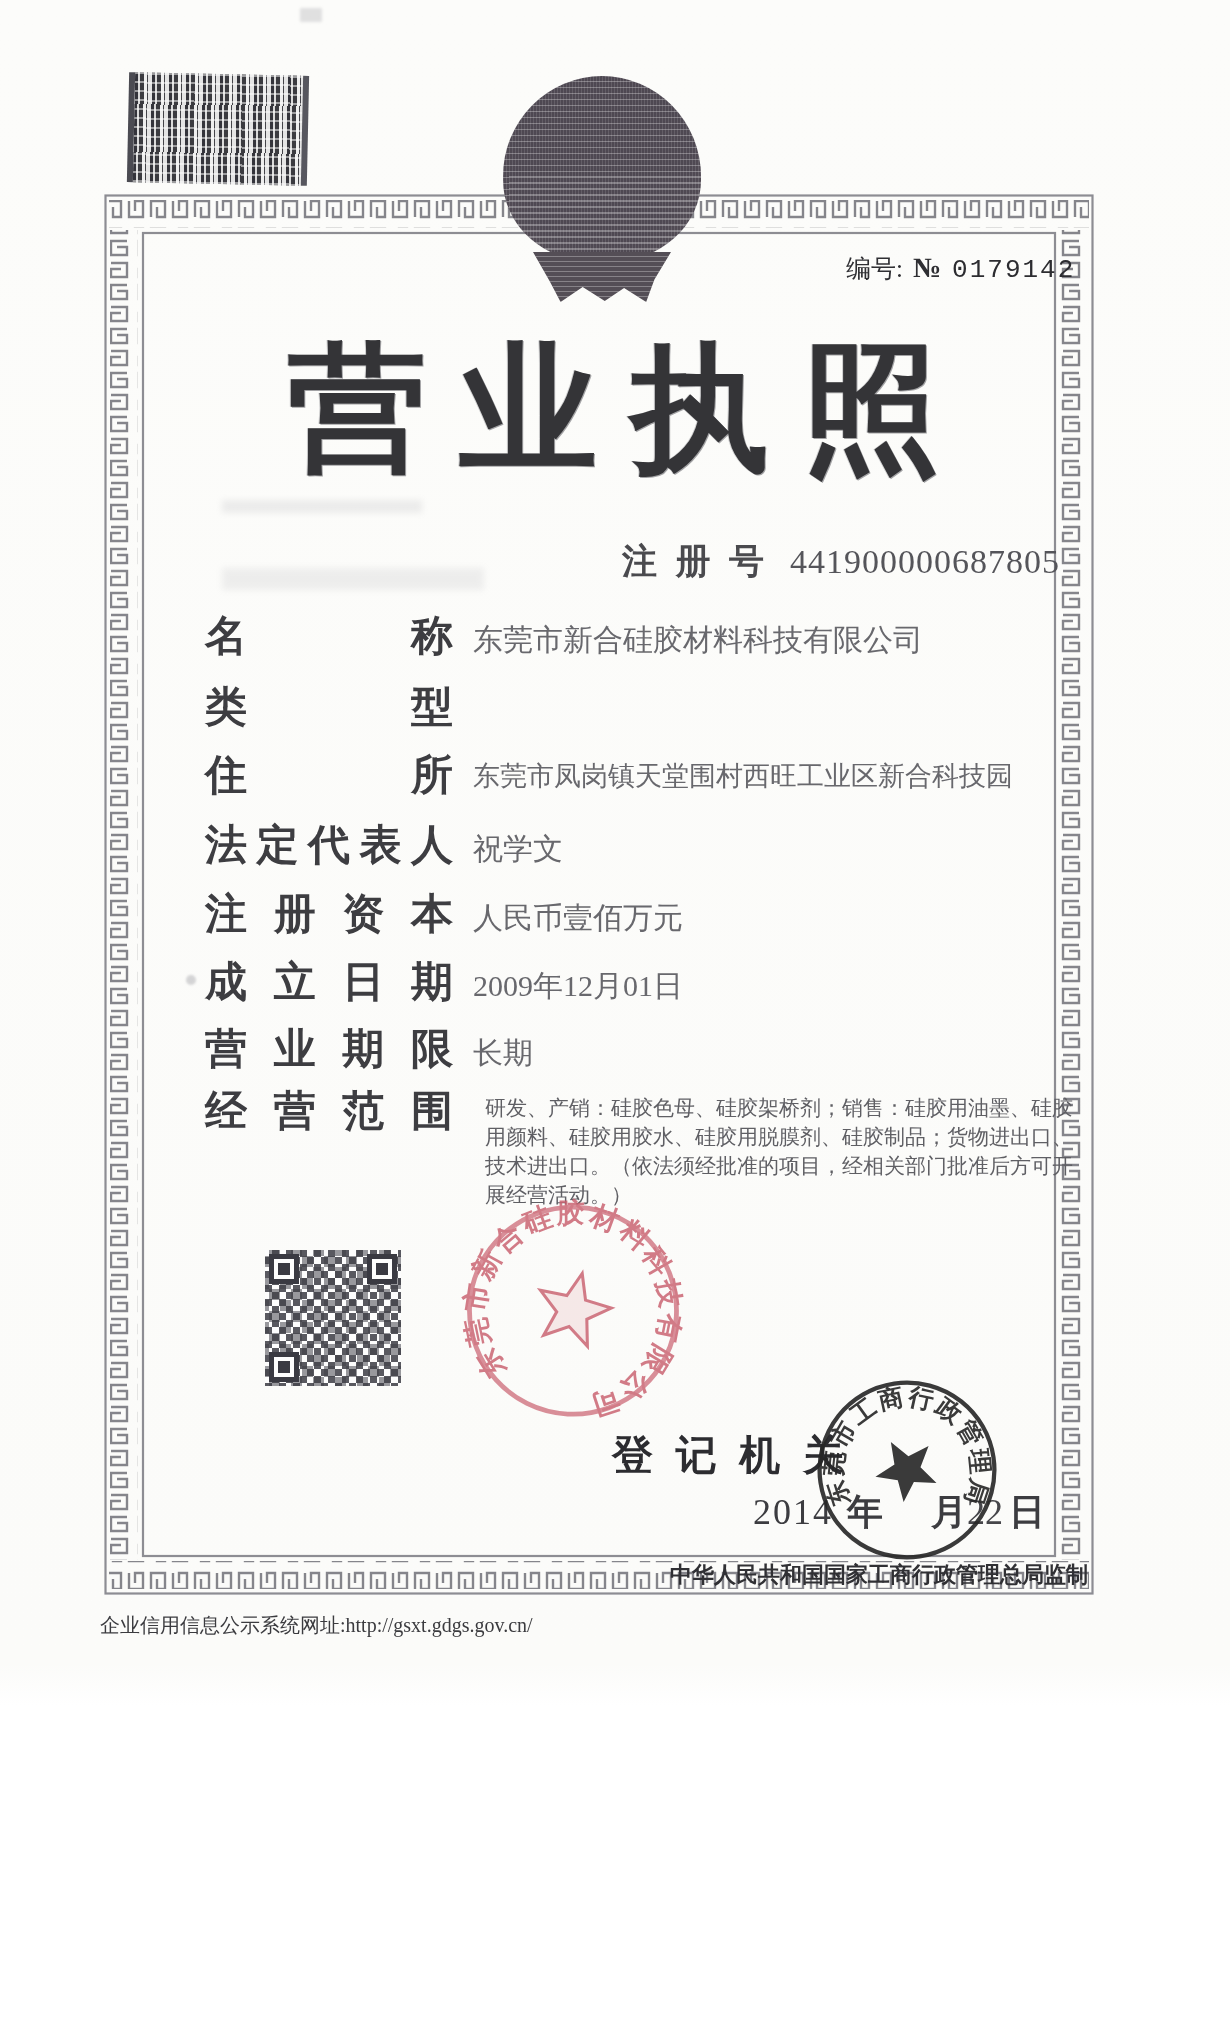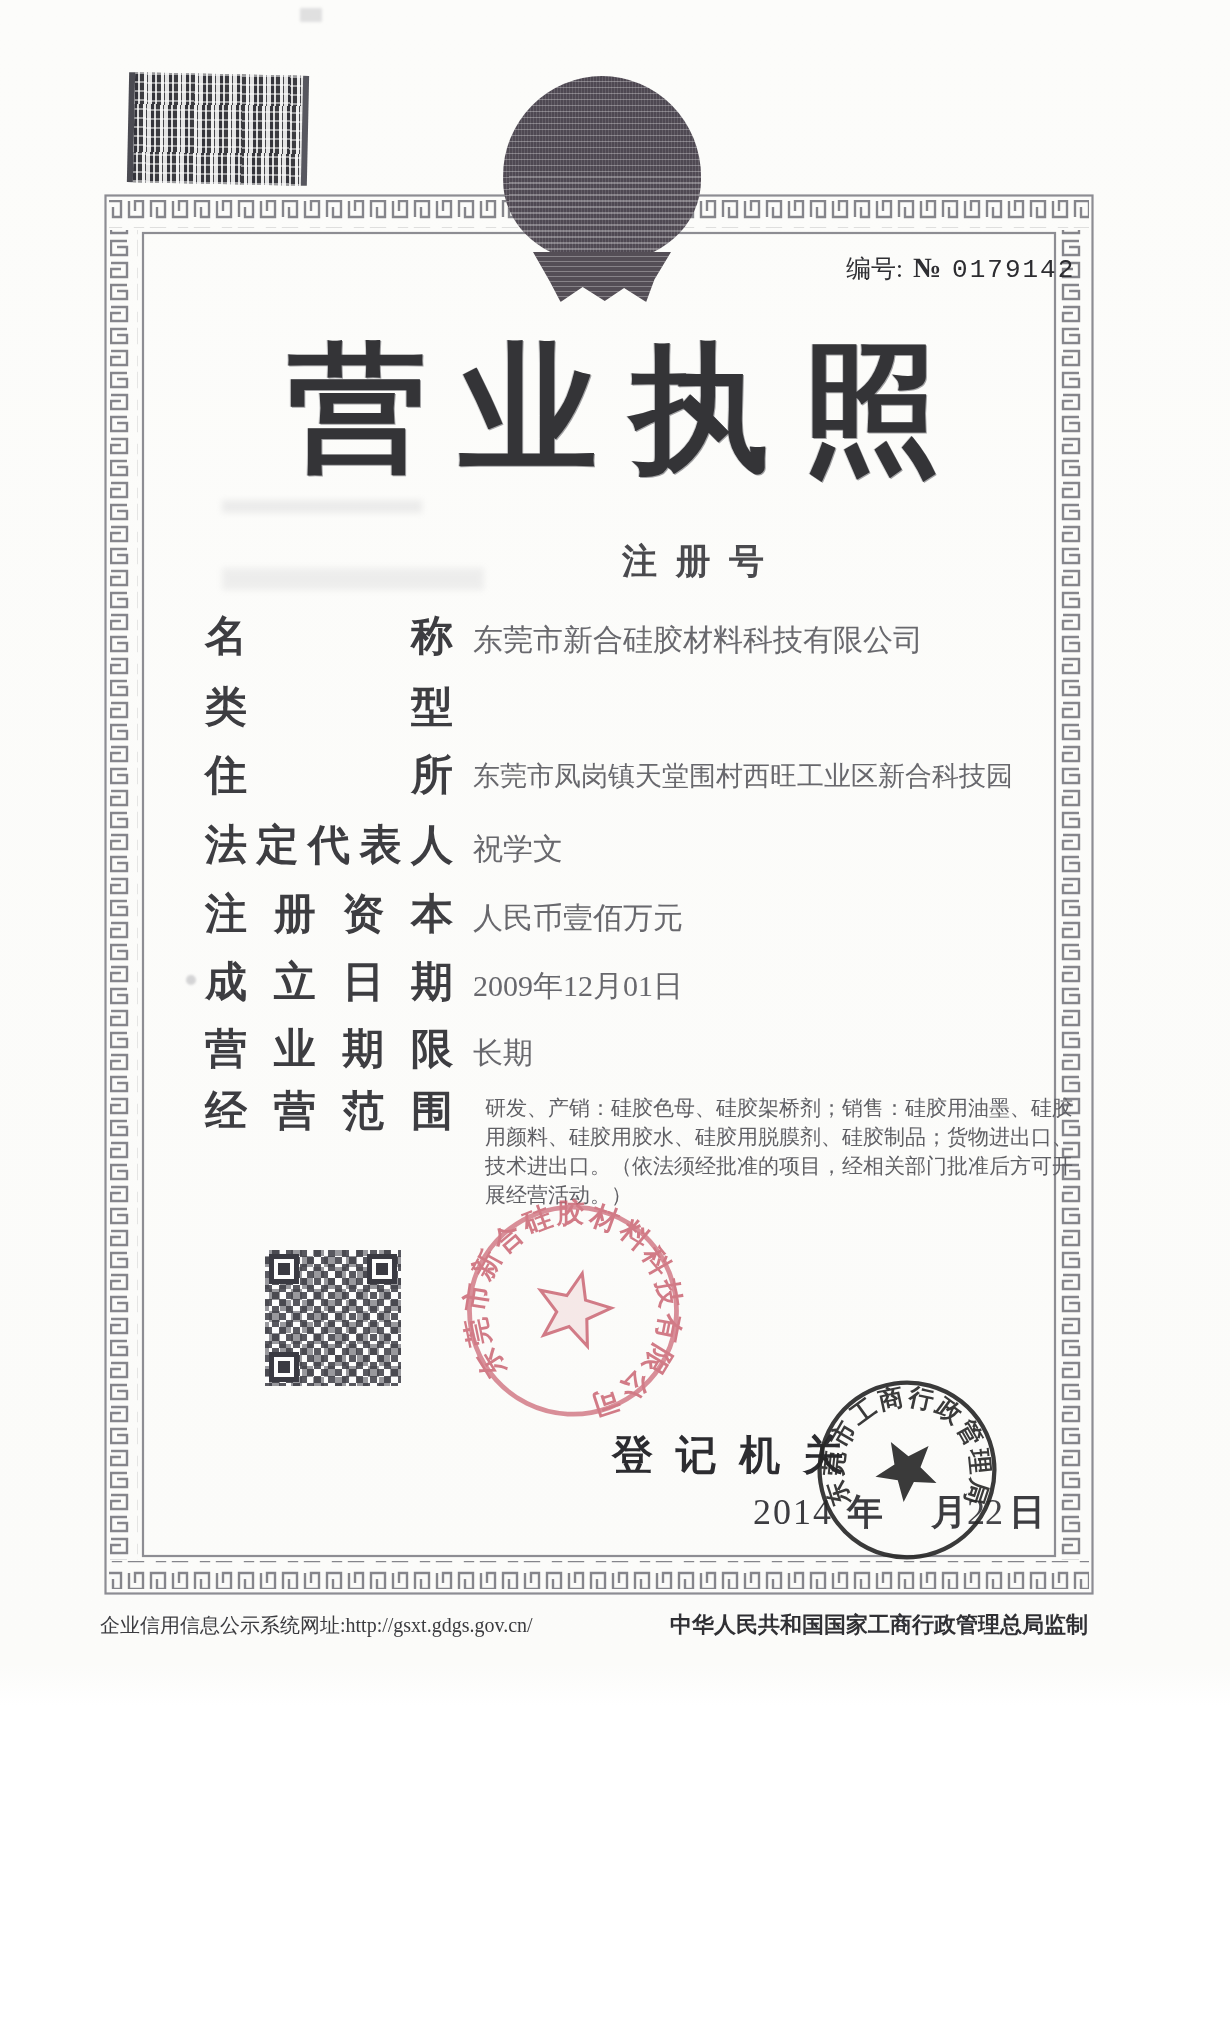--- a/index.html
+++ b/index.html
@@ -78,21 +78,21 @@
   .registrar{position:absolute;left:612px;top:1428px;width:232px;font-size:41px;font-weight:700;color:#2c2c30;z-index:4;}
   .date-line{position:absolute;left:753px;top:1488px;display:flex;align-items:baseline;font-size:36px;color:#3c3c40;z-index:4;}
   .date-line .year{letter-spacing:2px;}
   .date-line .yc{margin-left:14px;font-weight:600;}
   .date-line .mc{margin-left:48px;font-weight:600;}
   .date-line .day{color:#46464a;}
   .date-line .dc{margin-left:6px;font-weight:600;}
   
   .footer-left{position:absolute;left:100px;top:1612px;font-size:20px;color:#3b3b3f;z-index:4;
     font-family:"Liberation Serif","DejaVu Serif",serif;}
-  .footer-right{position:absolute;right:142px;top:1610px;font-size:22px;font-weight:600;color:#303034;z-index:4;}
+  .footer-right{position:absolute;right:142px;top:1560px;font-size:22px;font-weight:600;color:#303034;z-index:4;}
   
   .smudge{position:absolute;background:#9a9aa0;filter:blur(3px);z-index:2;}
   .s1{left:222px;top:500px;width:200px;height:13px;opacity:.16;}
   .s2{left:222px;top:568px;width:262px;height:22px;opacity:.14;}
   .s3{left:186px;top:975px;width:10px;height:10px;border-radius:50%;opacity:.4;filter:blur(1px);}
   .s4{left:300px;top:8px;width:22px;height:14px;opacity:.28;filter:blur(1.5px);}
 </style>
 </head>
 <body>
 
@@ -134,20 +134,21 @@
       <span>执</span>
       <span>照</span>
     </div>
 
   <div class="reg-line">
     <span class="reg-label spread">
         <span>注</span>
         <span>册</span>
         <span>号</span>
       </span>
+    <span class="reg-number">441900000687805</span>
   </div>
 
   <div class="row r0" style="top:615px">
     <span class="lbl spread">
         <span>名</span>
         <span>称</span>
       </span>
     <span class="val">东莞市新合硅胶材料科技有限公司</span>
   </div>
   <div class="row r1" style="top:686px">

